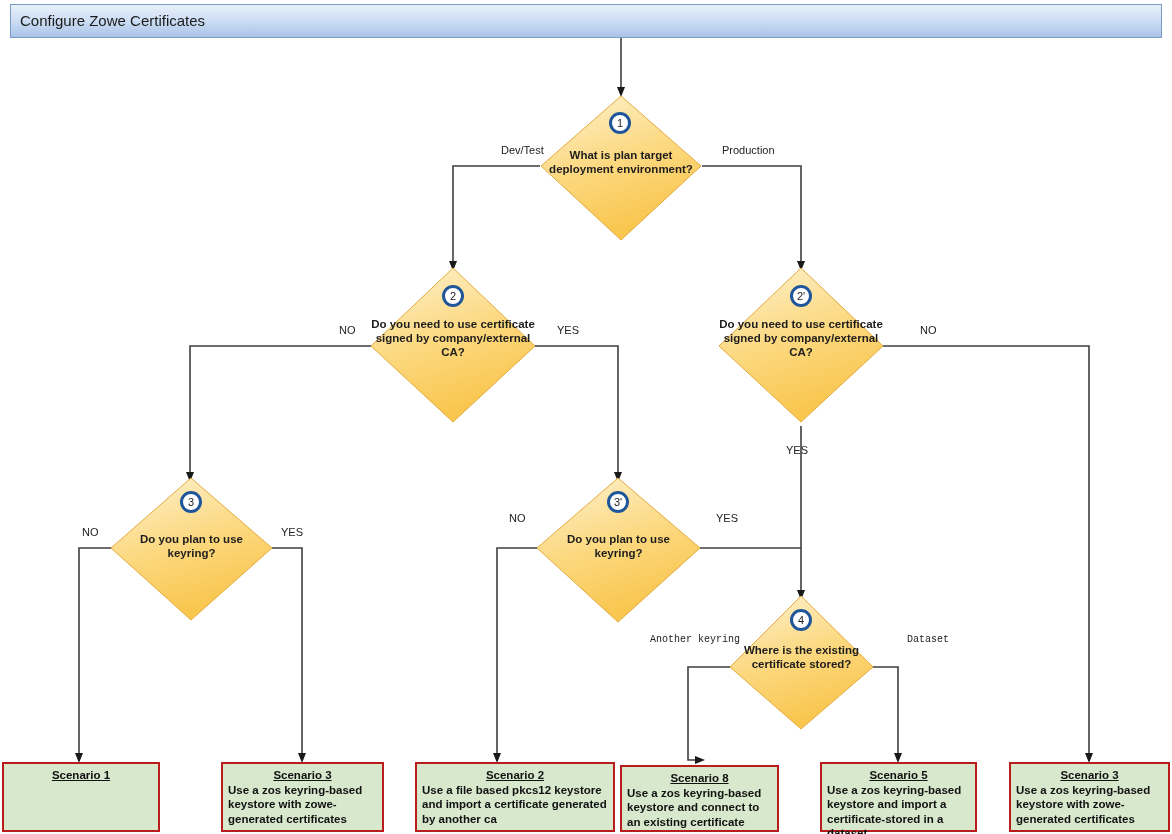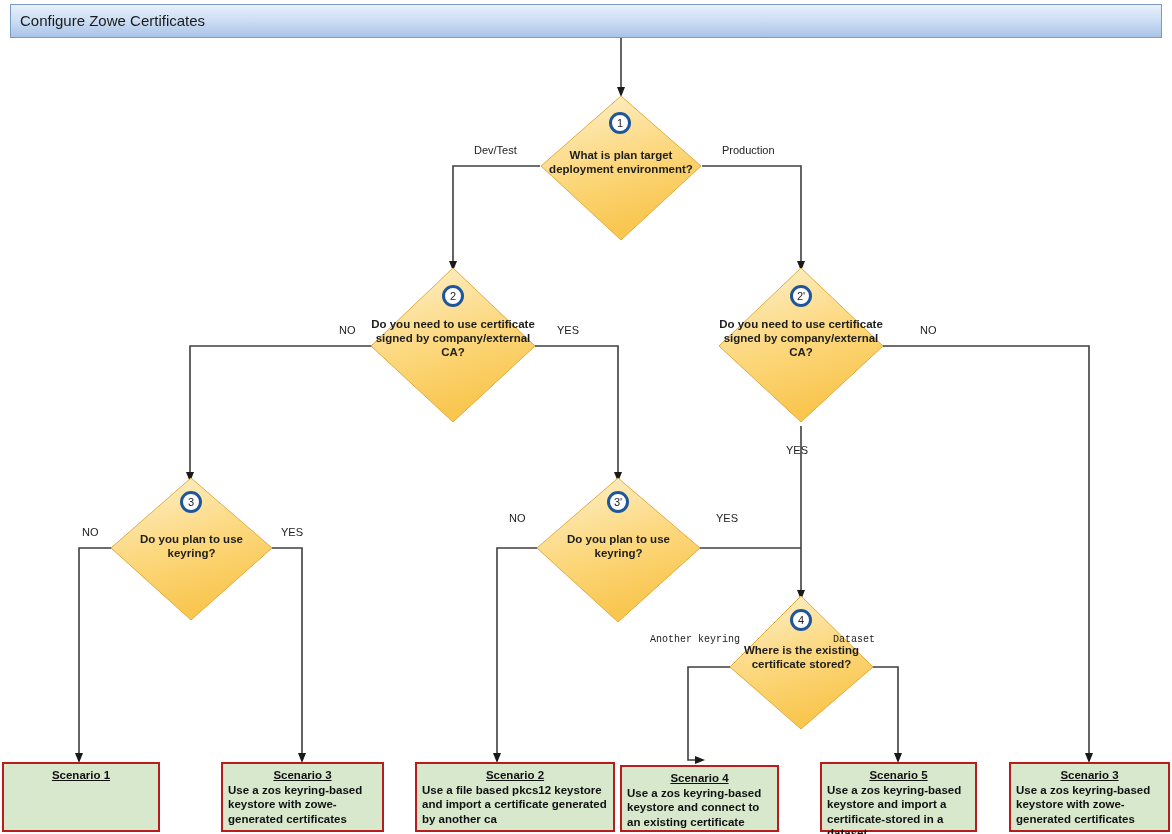--- a/index.html
+++ b/index.html
@@ -144,54 +144,54 @@
   <div class="diamond" style="left:537px;top:478px;width:163px;height:144px;">
     <div class="badge" style="left:70px;top:13px;">3'</div>
     <div class="dlabel" style="left:10px;width:143px;top:54px;">Do you plan to use keyring?</div>
   </div>
 
   <div class="diamond" style="left:730px;top:596px;width:143px;height:133px;">
     <div class="badge" style="left:60px;top:13px;">4</div>
     <div class="dlabel" style="left:-2px;width:147px;top:47px;">Where is the existing certificate stored?</div>
   </div>
 
-  <span class="elabel" style="left:474px;top:144px;">Dev/Test</span>
+  <span class="elabel" style="left:501px;top:144px;">Dev/Test</span>
   <span class="elabel" style="left:722px;top:144px;">Production</span>
 
   <span class="elabel" style="left:339px;top:324px;">NO</span>
   <span class="elabel" style="left:557px;top:324px;">YES</span>
 
   <span class="elabel" style="left:920px;top:324px;">NO</span>
   <span class="elabel" style="left:786px;top:444px;">YES</span>
 
   <span class="elabel" style="left:82px;top:526px;">NO</span>
   <span class="elabel" style="left:281px;top:526px;">YES</span>
 
   <span class="elabel" style="left:509px;top:512px;">NO</span>
   <span class="elabel" style="left:716px;top:512px;">YES</span>
 
   <span class="elabel small" style="left:650px;top:634px;">Another keyring</span>
-  <span class="elabel small" style="left:833px;top:634px;">Dataset</span>
+  <span class="elabel small" style="left:907px;top:634px;">Dataset</span>
 
   <div class="scenario" style="left:2px;top:762px;width:158px;height:70px;">
     <span class="stitle">Scenario 1</span>
   </div>
 
   <div class="scenario" style="left:221px;top:762px;width:163px;height:70px;">
     <span class="stitle">Scenario 3</span>
     <span class="sbody">Use a zos keyring-based keystore with zowe-generated certificates</span>
   </div>
 
   <div class="scenario" style="left:415px;top:762px;width:200px;height:70px;">
     <span class="stitle">Scenario 2</span>
     <span class="sbody">Use a file based pkcs12 keystore and import a certificate generated by another ca</span>
   </div>
 
   <div class="scenario" style="left:620px;top:765px;width:159px;height:67px;">
-    <span class="stitle">Scenario 4</span>
+    <span class="stitle">Scenario 8</span>
     <span class="sbody">Use a zos keyring-based keystore and connect to an existing certificate</span>
   </div>
 
   <div class="scenario" style="left:820px;top:762px;width:157px;height:70px;">
     <span class="stitle">Scenario 5</span>
     <span class="sbody">Use a zos keyring-based keystore and import a certificate-stored in a dataset</span>
   </div>
 
   <div class="scenario" style="left:1009px;top:762px;width:161px;height:70px;">
     <span class="stitle">Scenario 3</span>

